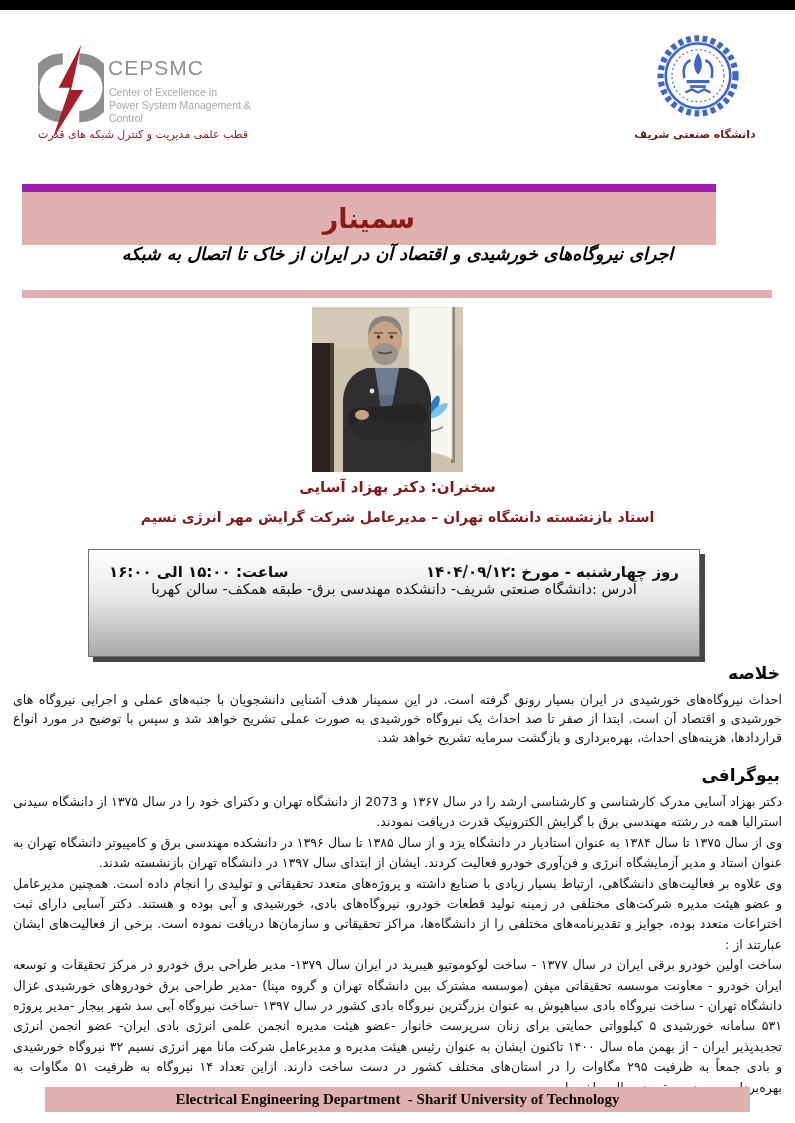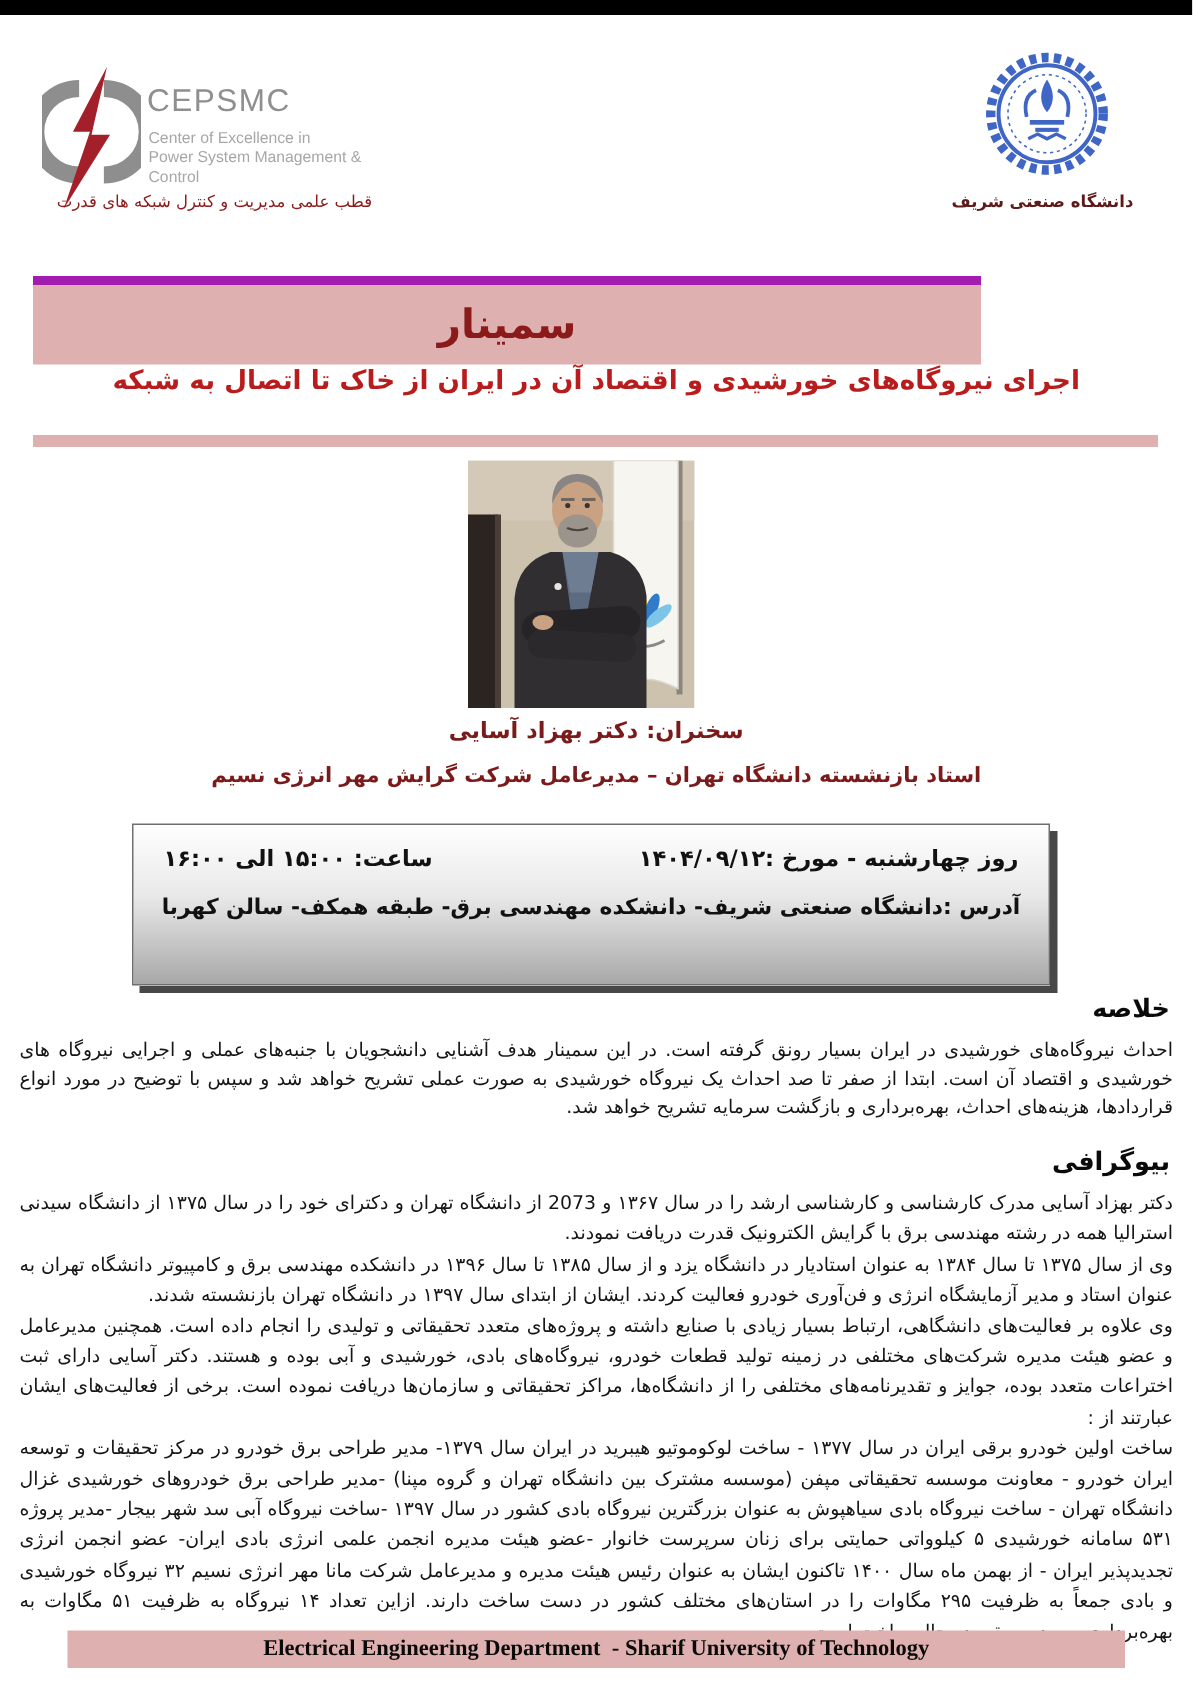--- a/index.html
+++ b/index.html
@@ -4,56 +4,56 @@
 <style>
   html,body{margin:0;padding:0;background:#fff;}
   #page{position:relative;width:795px;height:1123px;background:#ffffff;overflow:hidden;
         font-family:"DejaVu Sans",sans-serif;}
   .abs{position:absolute;}
 
   
   .top-bar{left:0;top:0;width:795px;height:10px;background:#000;}
 
   
-  .cepsmc-wrap{left:20px;top:42px;width:250px;height:110px;}
+  .cepsmc-wrap{left:30px;top:42px;width:250px;height:110px;}
   .cepsmc-svg{position:absolute;left:8px;top:2px;}
   .cepsmc-acronym{position:absolute;left:78px;top:14px;font-size:21px;color:#8f8f8f;
                   letter-spacing:1px;font-family:"Liberation Sans",sans-serif;}
   .cepsmc-sub{position:absolute;left:79px;top:44px;font-size:10.5px;line-height:13px;color:#a7a7a7;
               font-family:"Liberation Sans",sans-serif;}
   .cepsmc-caption{left:18px;top:128px;width:250px;text-align:center;font-size:11px;font-weight:normal;
                   color:#8b1a1a;direction:rtl;}
   .sharif-wrap{left:648px;top:30px;width:100px;height:100px;}
   .sharif-caption{left:625px;top:128px;width:140px;text-align:center;font-size:11px;font-weight:bold;
                   color:#5e1a1a;direction:rtl;}
 
   
-  .banner{left:22px;top:184px;width:632px;height:53px;background:#dfb0b0;
-          border-top:6px solid #a21caf;display:flex;align-items:center;justify-content:center;}
+  .banner{left:22px;top:184px;width:694px;height:53px;background:#dfb0b0;
+          border-top:8px solid #a21caf;display:flex;align-items:center;justify-content:center;}
   .banner span{font-size:27px;font-weight:bold;color:#8b1a1a;direction:rtl;}
 
   .main-title{left:0;top:244px;width:795px;text-align:center;font-size:17.5px;font-weight:bold;
-              color:#b91c1c;direction:rtl;white-space:nowrap;}
+              color:#000000;direction:rtl;white-space:nowrap;font-style:italic;}
   .pink-strip{left:22px;top:290px;width:750px;height:8px;background:#dfb0b0;}
 
   
   .photo{left:312px;top:307px;width:151px;height:165px;}
 
   .speaker-name{left:0;top:478px;width:795px;text-align:center;font-size:15px;font-weight:bold;
                 color:#7b1a1a;direction:rtl;}
   .speaker-aff{left:0;top:509px;width:795px;text-align:center;font-size:14px;font-weight:bold;
                color:#7b1a1a;direction:rtl;}
 
   
   .info-box{left:88px;top:549px;width:610px;height:106px;border:1px solid #6f6f6f;
             background:linear-gradient(#ffffff 0%,#e8e8e8 45%,#a8a8a8 100%);
             box-shadow:5px 5px 0 #474747;direction:rtl;}
   .info-row1{display:flex;justify-content:space-between;padding:13px 20px 0 20px;
              font-size:15px;font-weight:bold;color:#111;}
-  .info-row2{margin-top:16px;text-align:center;font-size:14.5px;font-weight:bold;color:#111;}
+  .info-row2{text-align:center;font-size:14.5px;font-weight:normal;color:#111;}
 
   
   .sec-heading{width:765px;left:15px;text-align:right;font-size:17px;font-weight:bold;color:#0a0a0a;
                direction:rtl;}
   .h-abstract{top:663px;}
   .h-bio{top:765px;}
   .body-text{left:13px;width:769px;direction:rtl;text-align:justify;color:#151515;
              font-size:12.6px;line-height:19px;}
   .abstract-body{top:690px;}
   .bio-body{top:792px;line-height:20.4px;}

